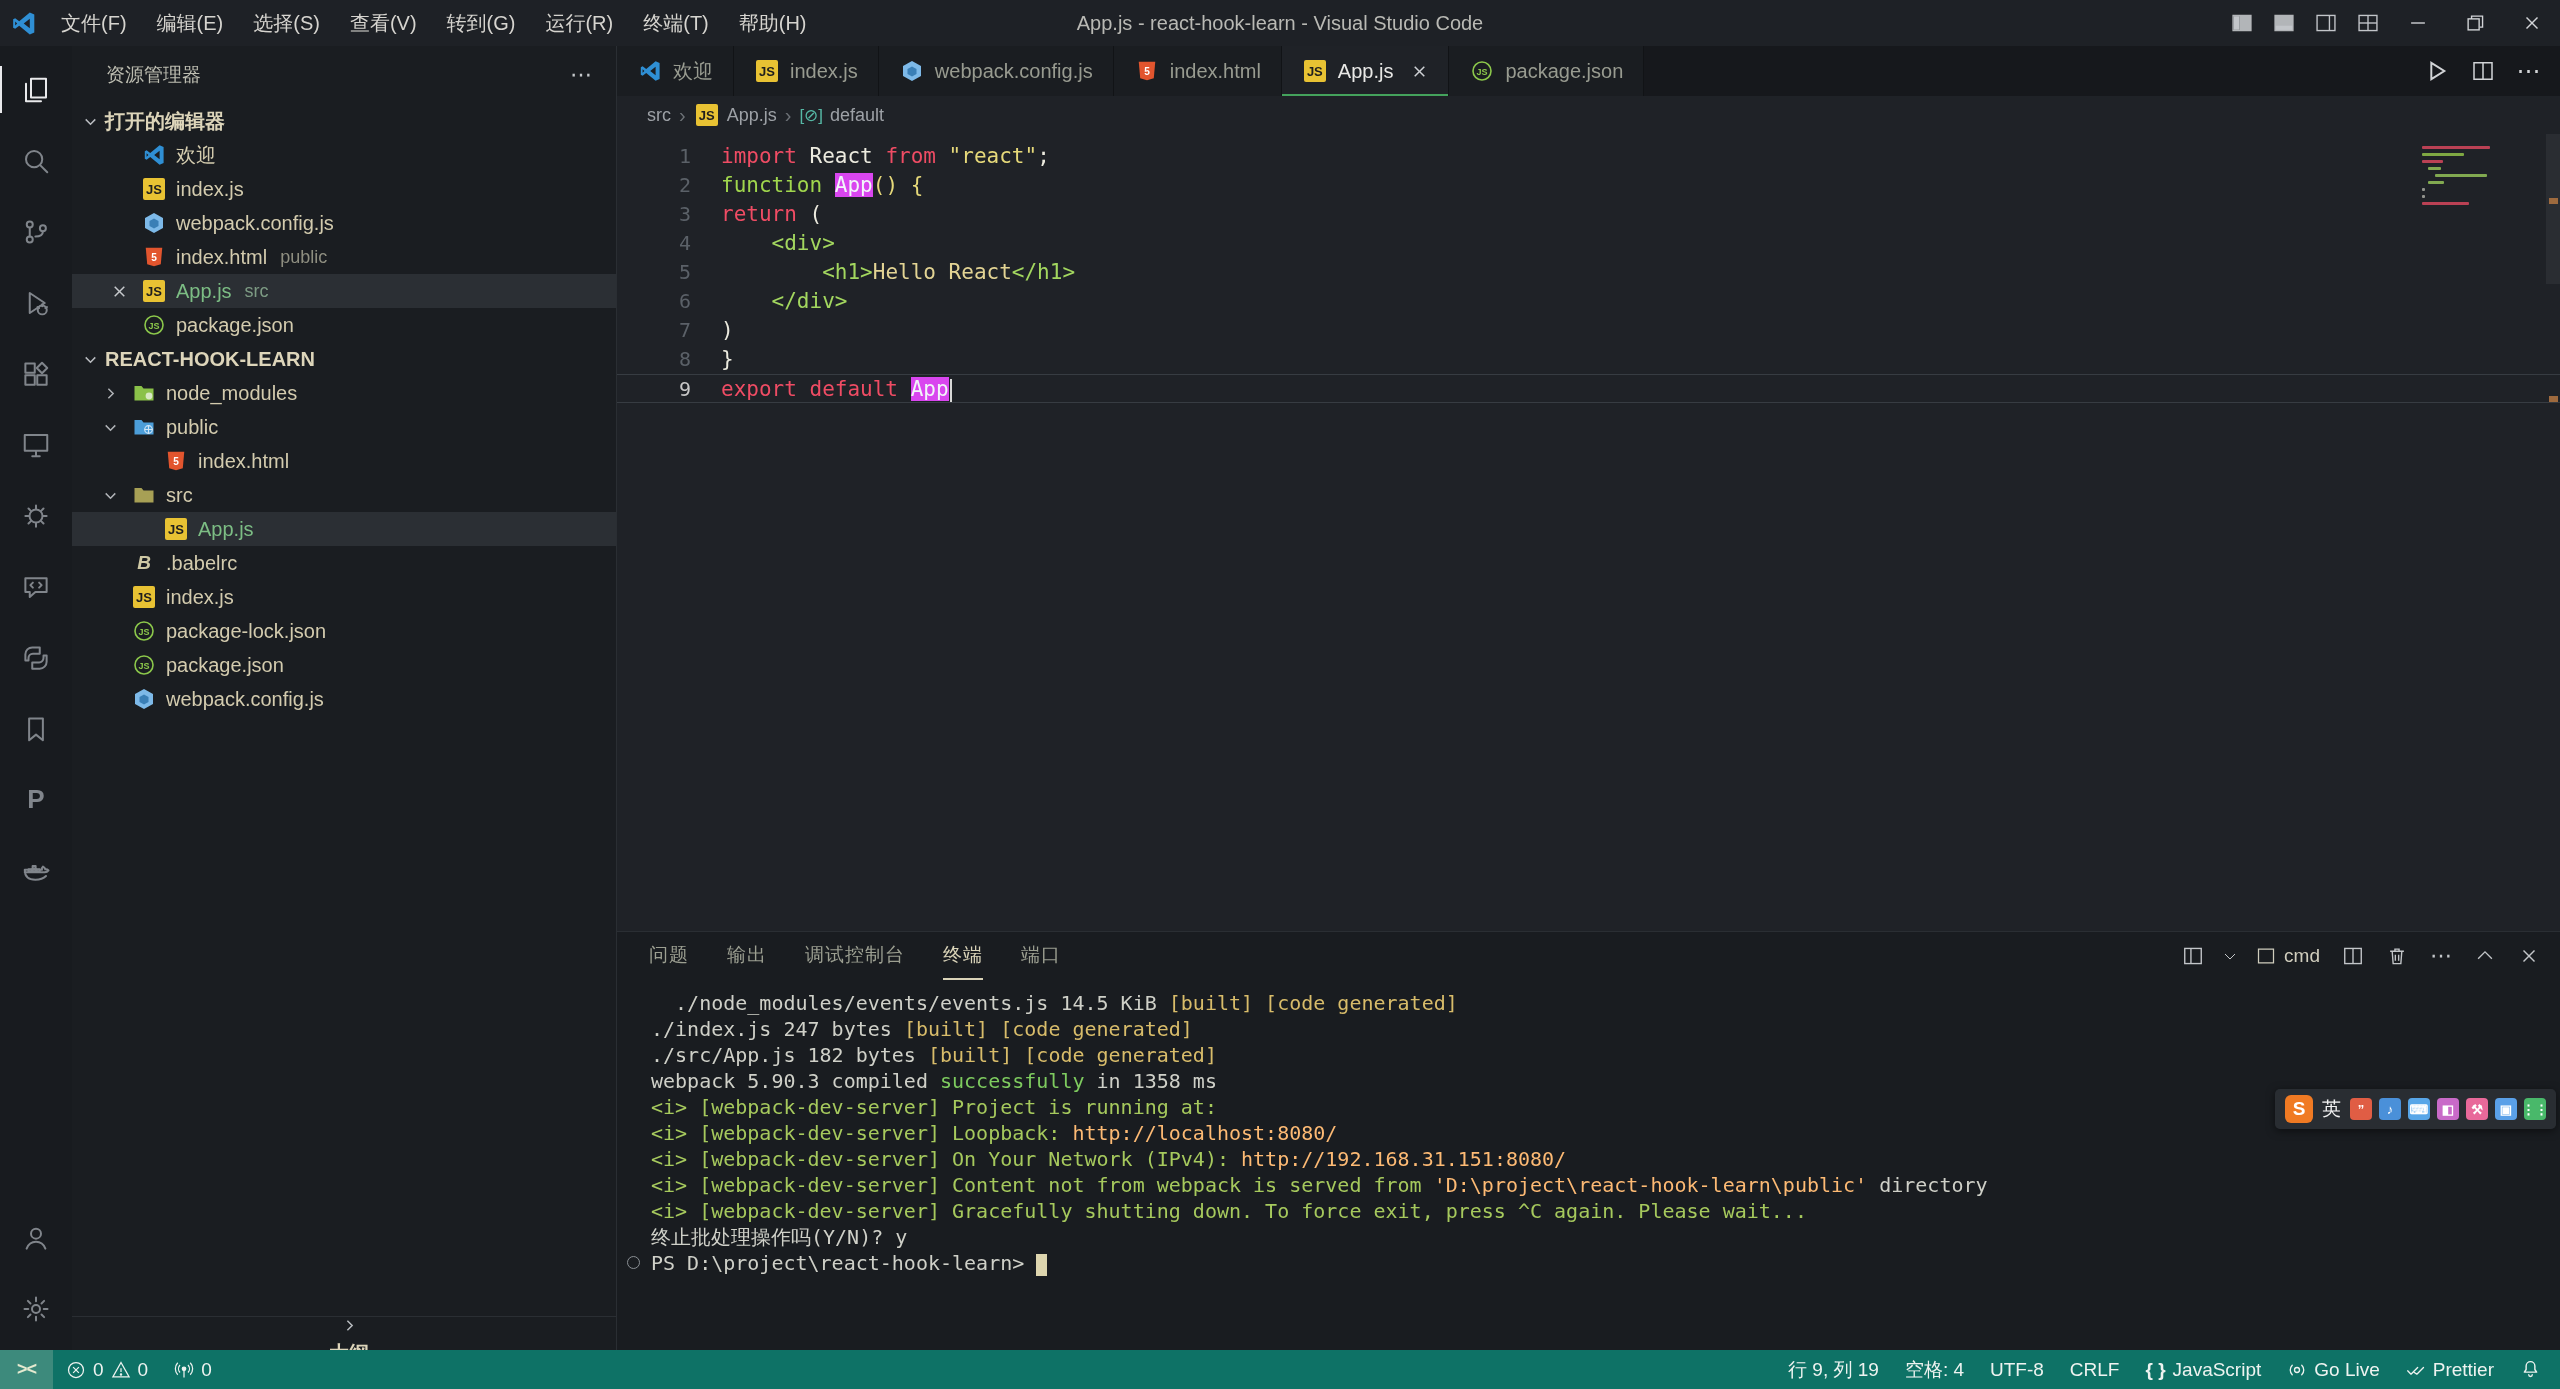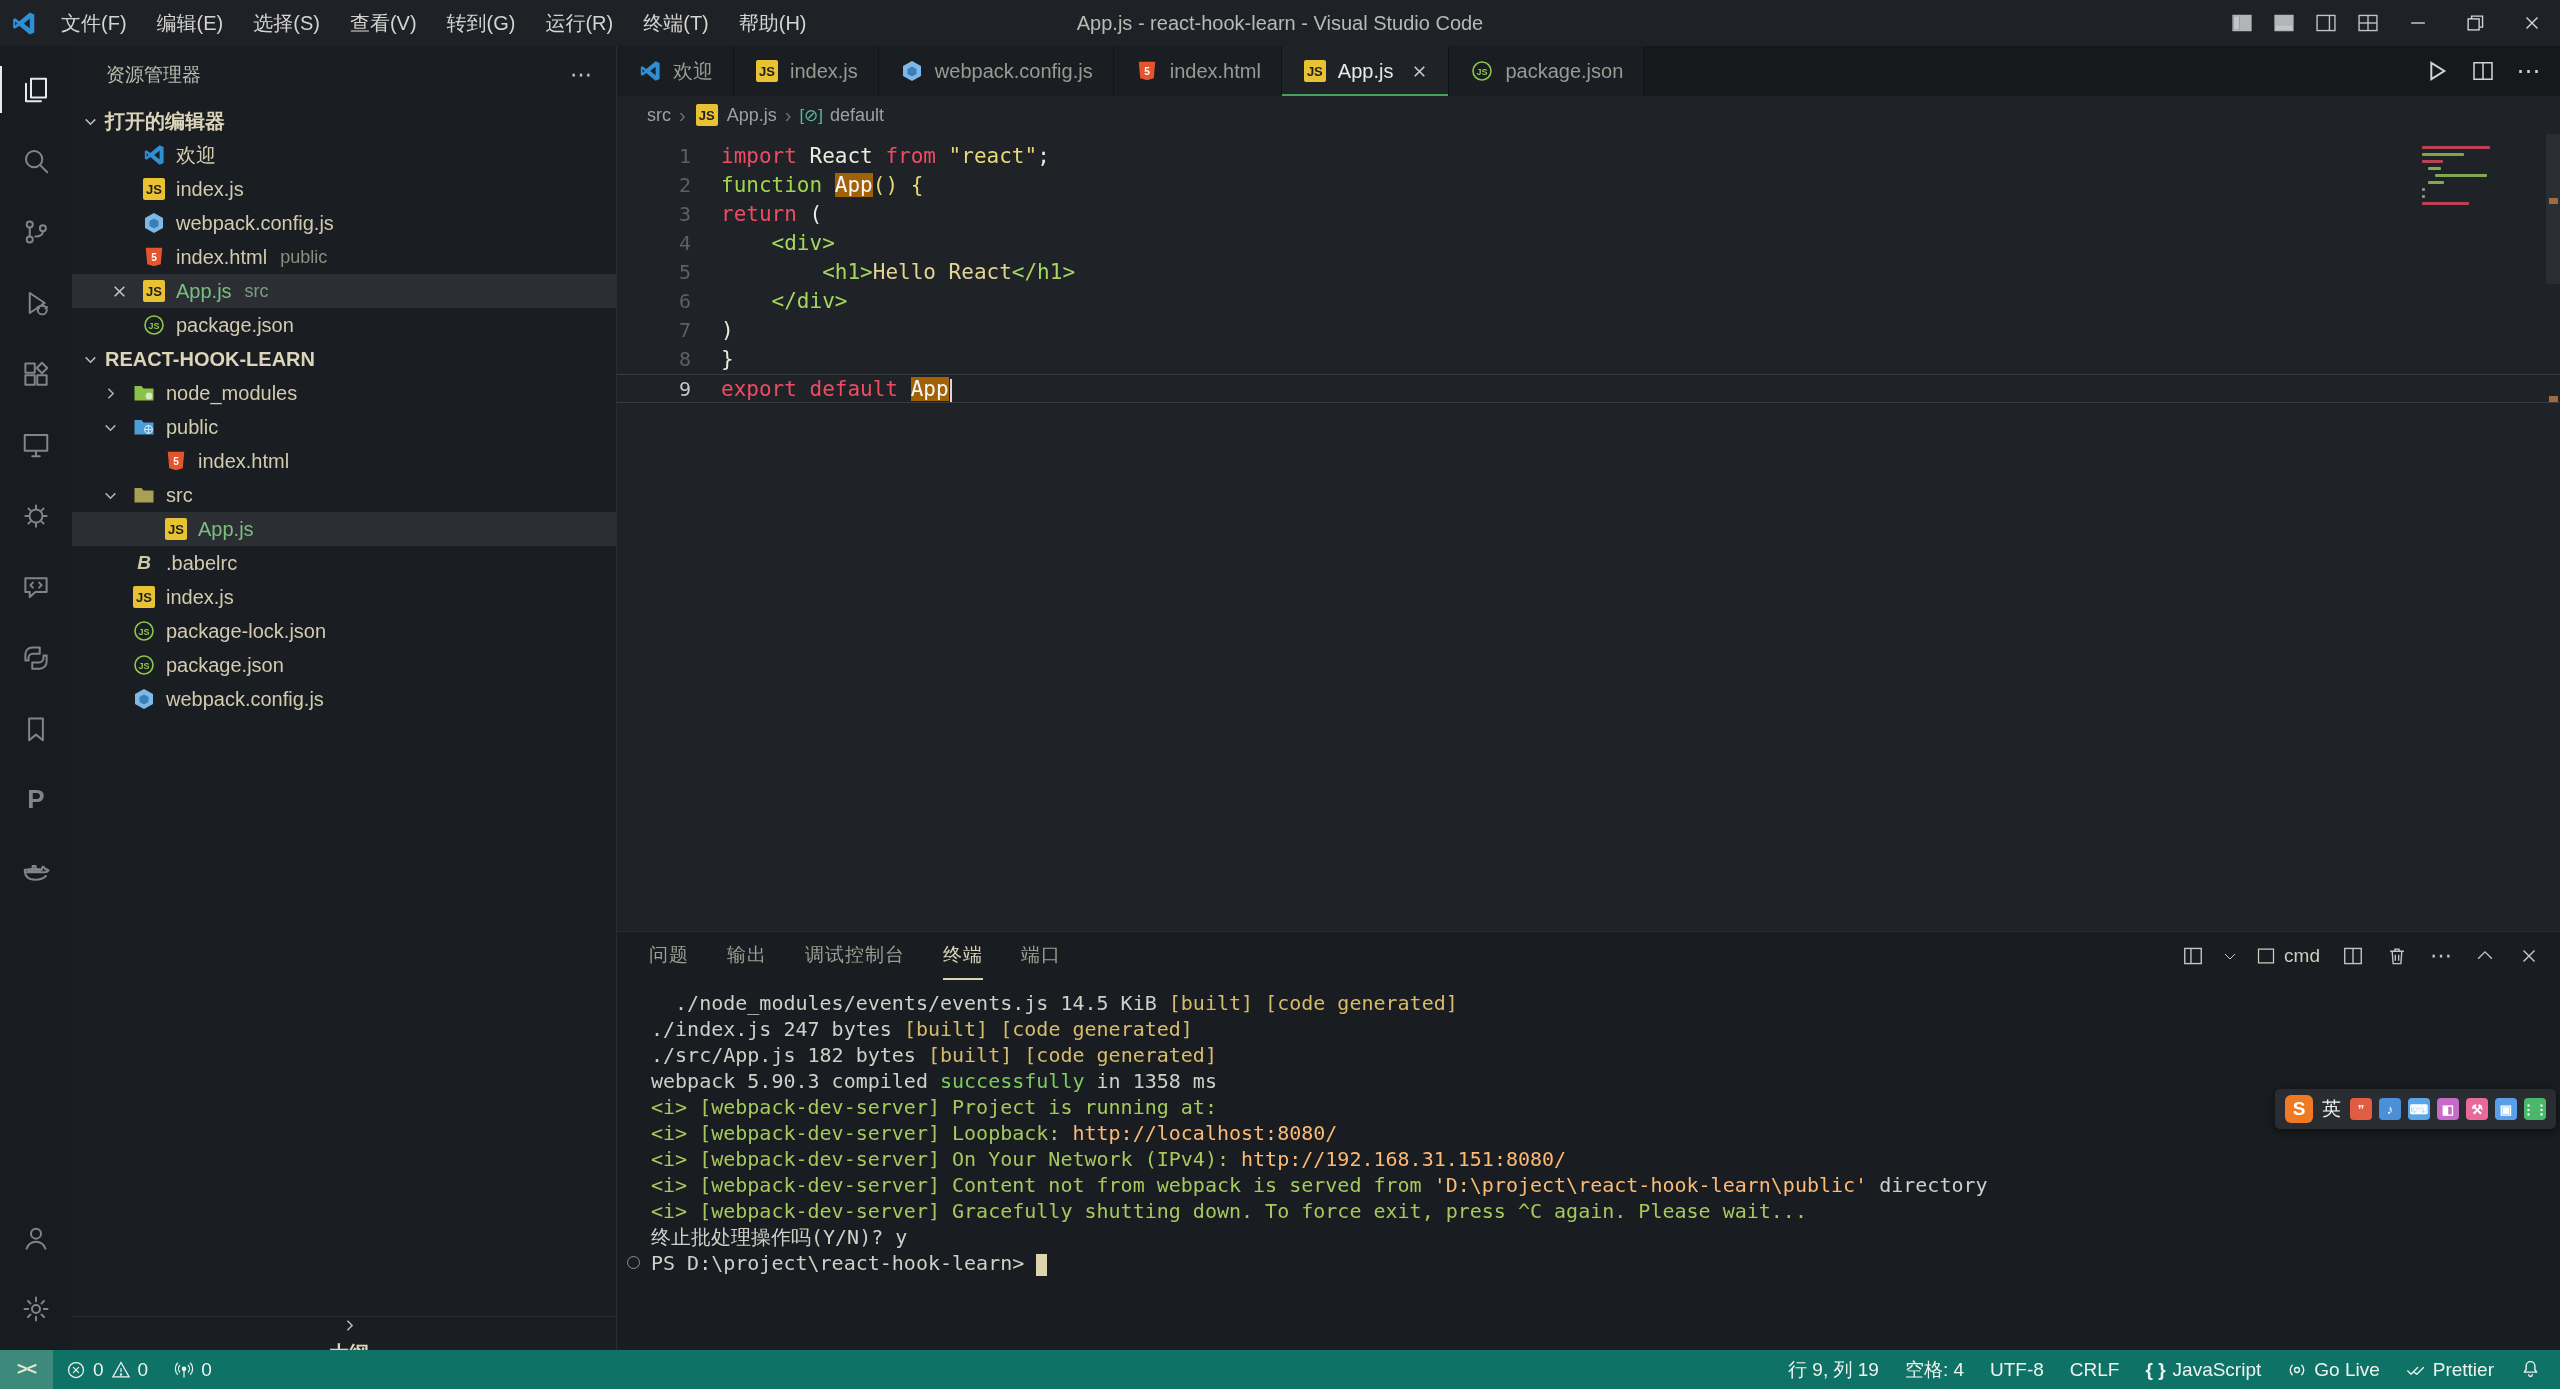--- a/index.html
+++ b/index.html
@@ -90,21 +90,21 @@
     color:#5b6168; font:20px/29px "DejaVu Sans Mono", monospace; }
   .code-line.current .gutter { color:#c8c8c8; }
   .ctext { white-space:pre; font:21px/29px "DejaVu Sans Mono", monospace;
     color:#ecebdf; }
   .tk-k { color:#ef4c64; }
   .tk-f { color:#a0d64d;margin-top:44px; }
   .tk-g { color:#a3d75f; }
   .tk-s { color:#e6d97a; }
   .tk-p { color:#ecebdf; }
   .tk-t { color:#e3d494; }
-  .tk-h { background:#a16207; color:#f2f6f9; }
+  .tk-h { background:#d946ef; color:#f2f6f9; }
   .cursor-i { display:inline-block; width:2px; height:23px; background:#d8d8d8;
     vertical-align:middle; margin-left:1px; }
 
   .minimap { position:absolute; top:12px; right:26px; width:112px; }
   .mm-row { height:3px; margin-bottom:4px; border-radius:1px; opacity:.75; }
   .oruler { position:absolute; top:0; right:0; width:14px; bottom:0; }
   .oruler .slider { position:absolute; top:0; right:0; width:14px; height:150px;
     background:rgba(255,255,255,.05); }
   .oruler .mark { position:absolute; right:2px; width:9px; height:6px;
     background:#9e6a3e; }

